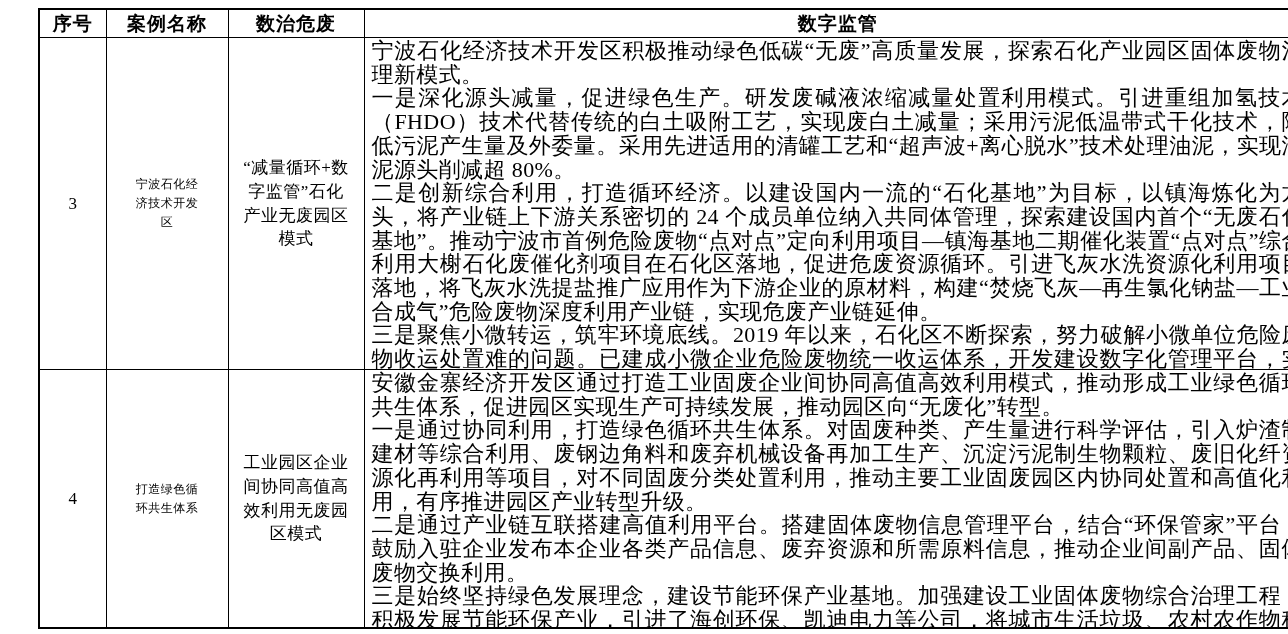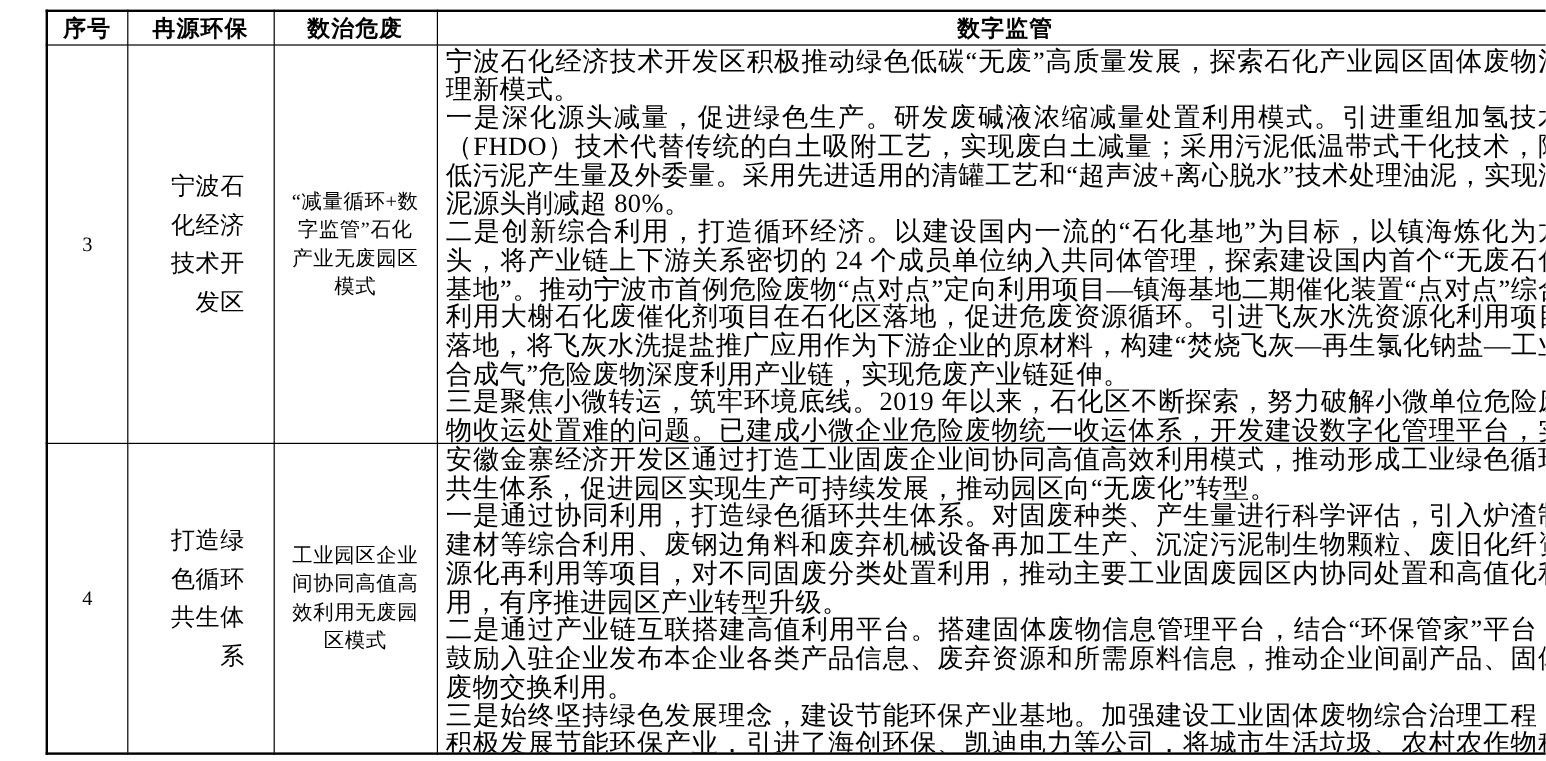--- a/index.html
+++ b/index.html
@@ -38,23 +38,23 @@
   tr.data-row-1 { height: 332px; }
   tr.data-row-2 { height: 258px; }
   td.c-index {
     text-align: center;
     font-size: 17px;
   }
   td.c-unit, td.c-case { vertical-align: middle; }
   .unit-text {
     max-width: 74px;
     margin: 0 auto;
-    text-align: right;
-    font-size: 20px;
-    line-height: 32px;
+    text-align: center;
+    font-size: 12px;
+    line-height: 19px;
     letter-spacing: 0.5px;
   }
   .case-text {
     max-width: 110px;
     margin: 0 auto;
     text-align: center;
     font-size: 17px;
     line-height: 23.7px;
     letter-spacing: 0.5px;
   }
@@ -77,21 +77,21 @@
 <table class="cases">
   <colgroup>
     <col style="width:67px">
     <col style="width:122px">
     <col style="width:136px">
     <col style="width:948px">
   </colgroup>
   <thead>
     <tr>
       <th>序号</th>
-      <th>冉源环保</th>
+      <th>案例名称</th>
       <th>数治危废</th>
       <th>数字监管</th>
     </tr>
   </thead>
   <tbody>
     <tr class="data-row-1">
       <td class="c-index">
         <span>3</span>
       </td>
       <td class="c-unit">

